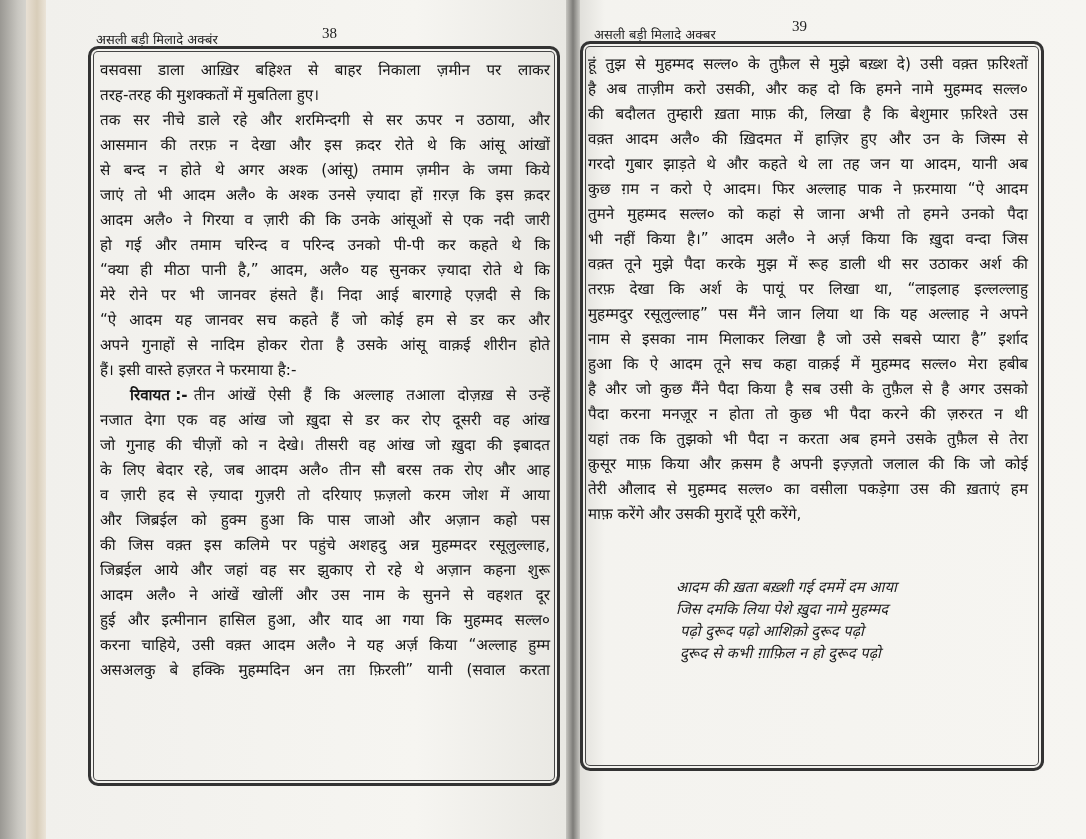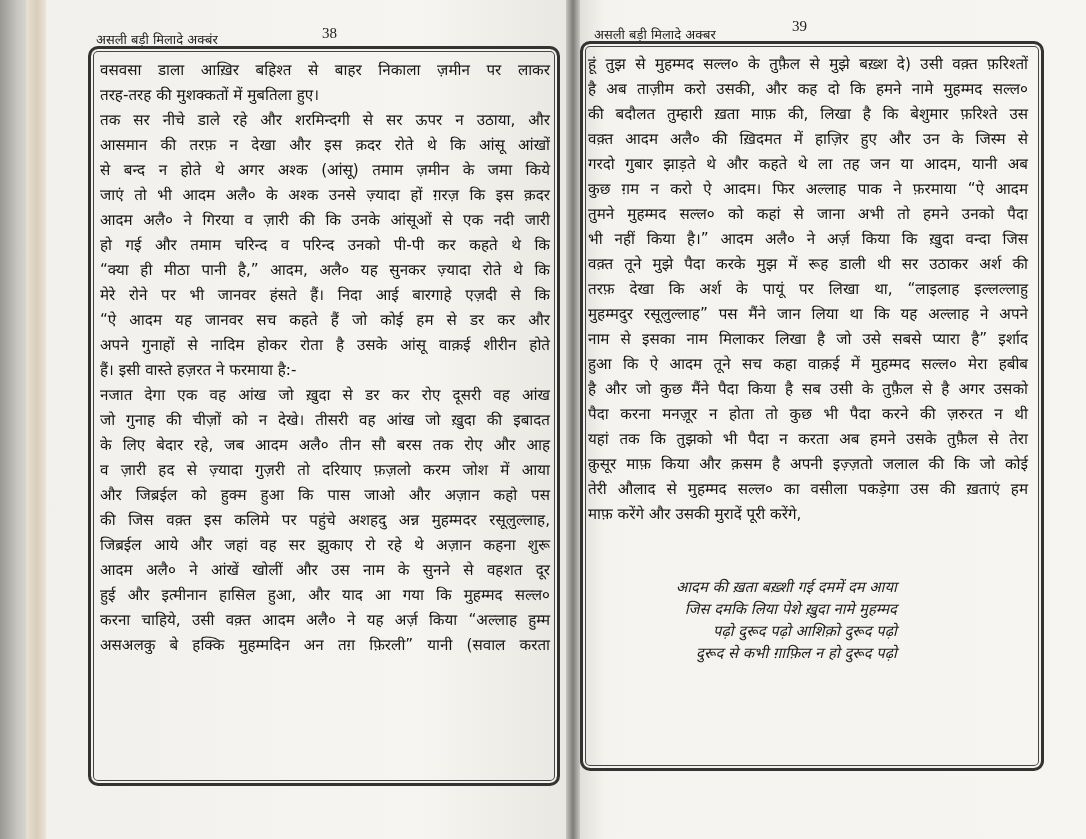--- a/index.html
+++ b/index.html
@@ -45,21 +45,21 @@
   .text-block {
     position:absolute; font-size:15.2px; line-height:25px; color:#151515;
   }
   .text-left { left:100px; top:54px; width:450px; }
   .text-right { left:588px; top:14px; width:440px;margin-top:8px; }
   .line { white-space:nowrap; text-align:justify; text-align-last:justify; display:block; height:25px; overflow:visible; }
   .line.last { text-align-last:left; }
   .indent { padding-left:30px; }
   .bold { font-weight:bold; }
   .verse {
-    position:absolute; font-style:italic; font-size:14.8px; line-height:22px; color:#1a1a1a;text-align:right;
+    position:absolute; font-style:italic; font-size:14.8px; line-height:22px; color:#1a1a1a;
   }
   .verse .vline { display:block; white-space:nowrap; }
 </style>
 </head>
 <body>
 
 <div class="edge-left"></div>
 <div class="edge-strip"></div>
 
 <div class="page page-left"></div>
@@ -82,20 +82,24 @@
   <span class="line">आसमान की तरफ़ न देखा और इस क़दर रोते थे कि आंसू आंखों</span>
   <span class="line">से बन्द न होते थे अगर अश्क (आंसू) तमाम ज़मीन के जमा किये</span>
   <span class="line">जाएं तो भी आदम अलै० के अश्क उनसे ज़्यादा हों ग़रज़ कि इस क़दर</span>
   <span class="line">आदम अलै० ने गिरया व ज़ारी की कि उनके आंसूओं से एक नदी जारी</span>
   <span class="line">हो गई और तमाम चरिन्द व परिन्द उनको पी-पी कर कहते थे कि</span>
   <span class="line">“क्या ही मीठा पानी है,” आदम, अलै० यह सुनकर ज़्यादा रोते थे कि</span>
   <span class="line">मेरे रोने पर भी जानवर हंसते हैं। निदा आई बारगाहे एज़दी से कि</span>
   <span class="line">“ऐ आदम यह जानवर सच कहते हैं जो कोई हम से डर कर और</span>
   <span class="line">अपने गुनाहों से नादिम होकर रोता है उसके आंसू वाक़ई शीरीन होते</span>
   <span class="line last">हैं। इसी वास्ते हज़रत ने फरमाया है:-</span>
+  <span class="line indent" style="display:flex; gap:6px; text-align-last:auto;">
+    <span class="bold">रिवायत :-</span>
+    <span style="flex:1; text-align:justify; text-align-last:justify;">तीन आंखें ऐसी हैं कि अल्लाह तआला दोज़ख़ से उन्हें</span>
+  </span>
   <span class="line">नजात देगा एक वह आंख जो ख़ुदा से डर कर रोए दूसरी वह आंख</span>
   <span class="line">जो गुनाह की चीज़ों को न देखे। तीसरी वह आंख जो ख़ुदा की इबादत</span>
   <span class="line">के लिए बेदार रहे, जब आदम अलै० तीन सौ बरस तक रोए और आह</span>
   <span class="line">व ज़ारी हद से ज़्यादा गुज़री तो दरियाए फ़ज़लो करम जोश में आया</span>
   <span class="line">और जिब्रईल को हुक्म हुआ कि पास जाओ और अज़ान कहो पस</span>
   <span class="line">की जिस वक़्त इस कलिमे पर पहुंचे अशहदु अन्न मुहम्मदर रसूलुल्लाह,</span>
   <span class="line">जिब्रईल आये और जहां वह सर झुकाए रो रहे थे अज़ान कहना शुरू</span>
   <span class="line">आदम अलै० ने आंखें खोलीं और उस नाम के सुनने से वहशत दूर</span>
   <span class="line">हुई और इत्मीनान हासिल हुआ, और याद आ गया कि मुहम्मद सल्ल०</span>
   <span class="line">करना चाहिये, उसी वक़्त आदम अलै० ने यह अर्ज़ किया “अल्लाह हुम्म</span>

